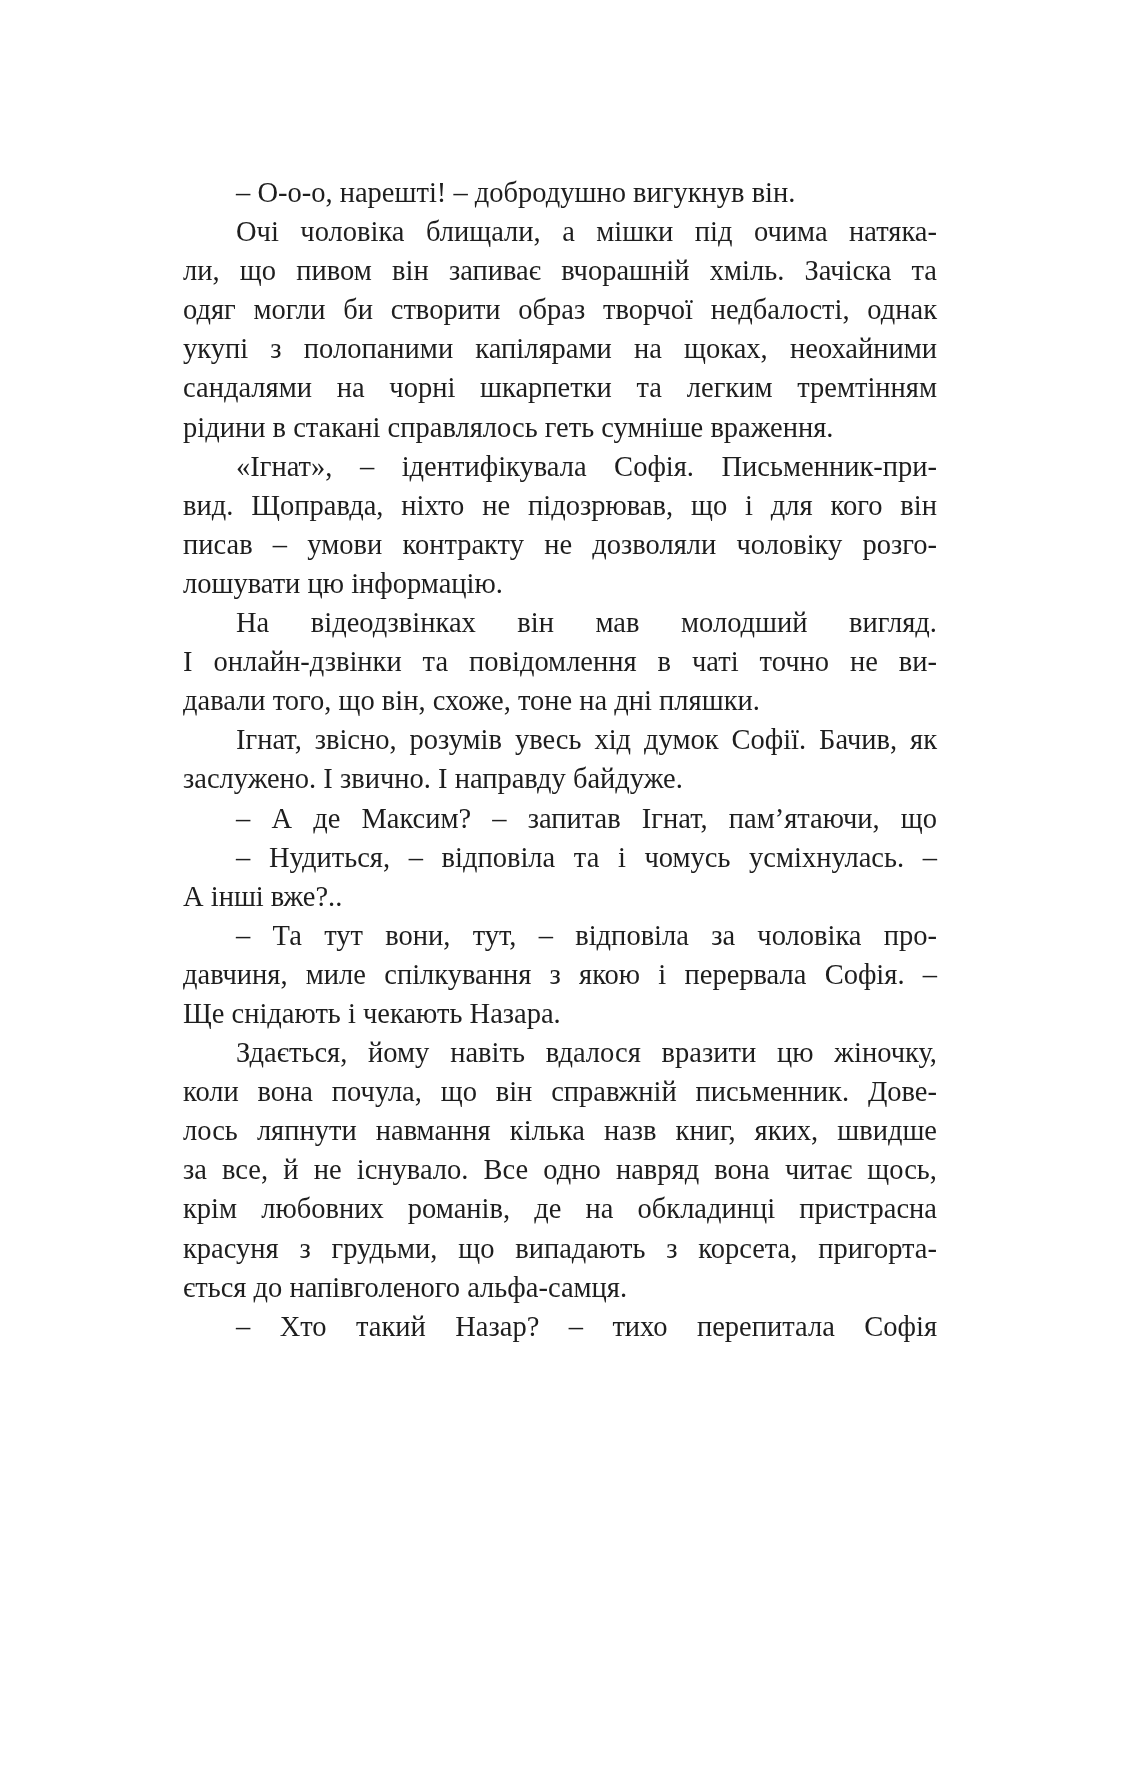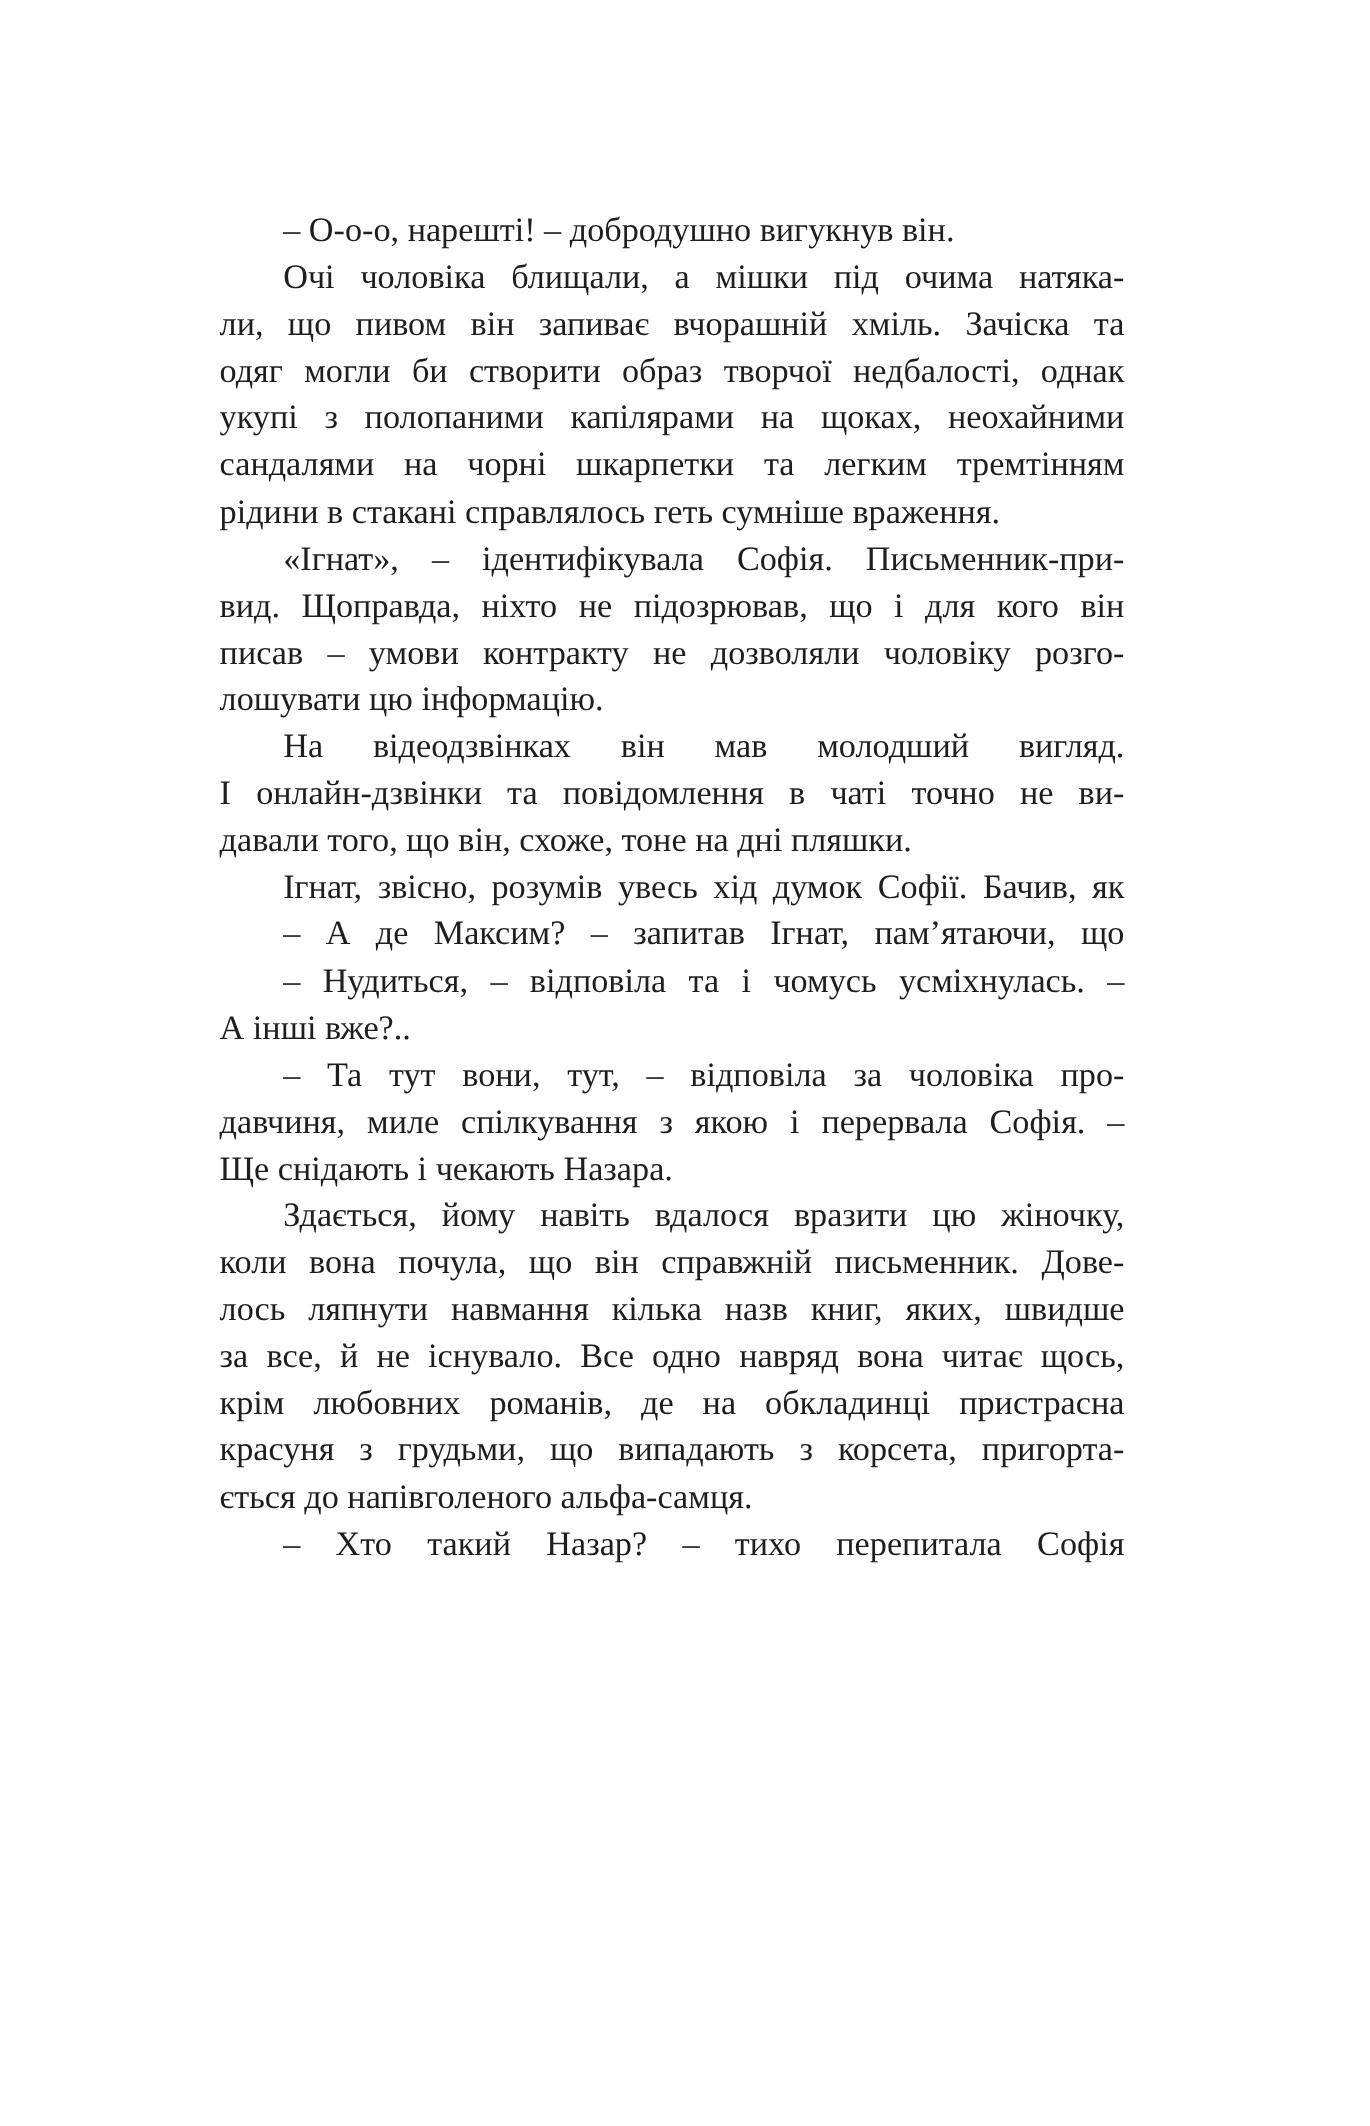--- a/index.html
+++ b/index.html
@@ -58,20 +58,21 @@
       <div class="line">сандалями на чорні шкарпетки та легким тремтінням</div>
       <div class="line last">рідини в стакані справлялось геть сумніше враження.</div>
       <div class="line first">«Ігнат», – ідентифікувала Софія. Письменник-при-</div>
       <div class="line">вид. Щоправда, ніхто не підозрював, що і для кого він</div>
       <div class="line">писав – умови контракту не дозволяли чоловіку розго-</div>
       <div class="line last">лошувати цю інформацію.</div>
       <div class="line first">На відеодзвінках він мав молодший вигляд.</div>
       <div class="line">І онлайн-дзвінки та повідомлення в чаті точно не ви-</div>
       <div class="line last">давали того, що він, схоже, тоне на дні пляшки.</div>
       <div class="line first">Ігнат, звісно, розумів увесь хід думок Софії. Бачив, як</div>
+      <div class="line last">заслужено. І звично. І направду байдуже.</div>
       <div class="line first">– А де Максим? – запитав Ігнат, пам’ятаючи, що</div>
       <div class="line first">– Нудиться, – відповіла та і чомусь усміхнулась. –</div>
       <div class="line last">А інші вже?..</div>
       <div class="line first">– Та тут вони, тут, – відповіла за чоловіка про-</div>
       <div class="line">давчиня, миле спілкування з якою і перервала Софія. –</div>
       <div class="line last">Ще снідають і чекають Назара.</div>
       <div class="line first">Здається, йому навіть вдалося вразити цю жіночку,</div>
       <div class="line">коли вона почула, що він справжній письменник. Дове-</div>
       <div class="line">лось ляпнути навмання кілька назв книг, яких, швидше</div>
       <div class="line">за все, й не існувало. Все одно навряд вона читає щось,</div>

